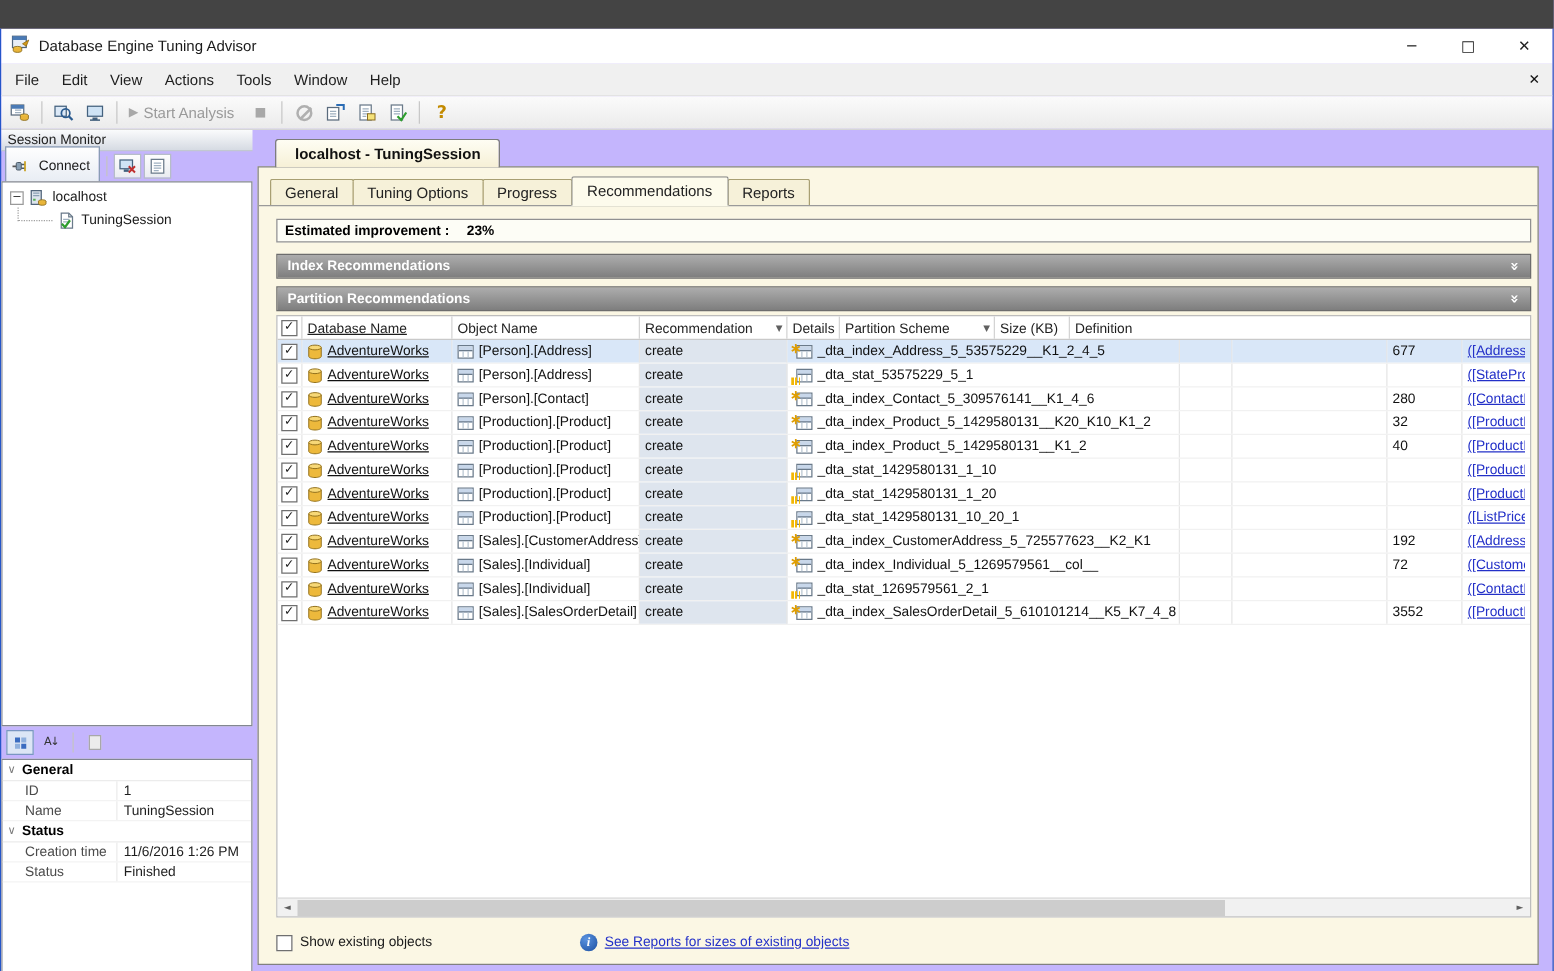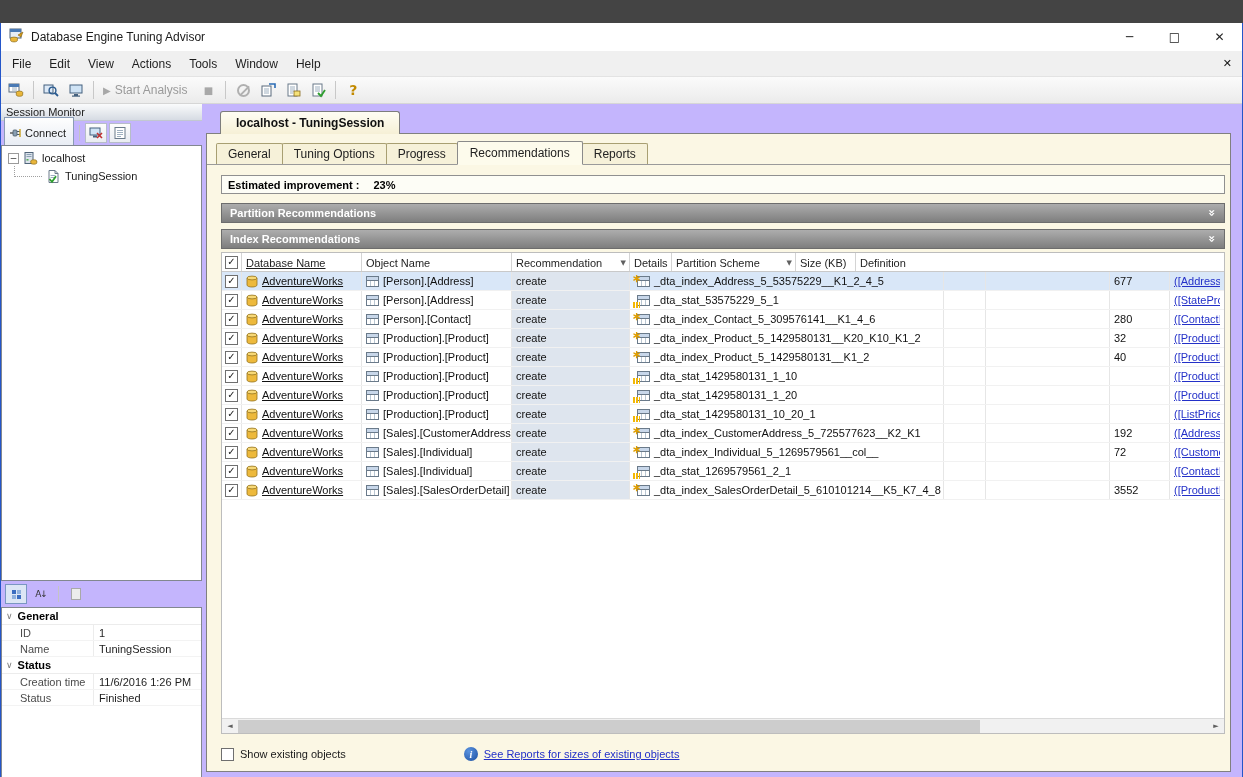--- a/index.html
+++ b/index.html
@@ -34,21 +34,21 @@
   .help-glyph { color:#c28a00; font-weight:bold; font-size:14px; }
 
   
   .app-body { flex:1; display:flex; min-height:0; }
 
   
   .left-panel { width:201px; flex:none; display:flex; flex-direction:column; }
   .panel-title { height:17px; font-size:11px; color:#222; padding-left:5px; display:flex; align-items:center;
                  background:linear-gradient(#fafbfc,#d6dbe3); border-bottom:1px solid #c2c8d1; }
   .connect-bar { height:24px; display:flex; align-items:center; padding:0 3px; gap:2px; }
-  .connect-btn { display:inline-flex; align-items:center; gap:2px; height:32px; padding:0 7px 0 4px; font-size:11px; color:#1a1a1a;
+  .connect-btn { display:inline-flex; align-items:center; gap:8px; height:32px; padding:0 7px 0 4px; font-size:11px; color:#1a1a1a;
                  border:1px solid #8a9cb5; background:linear-gradient(#fefefe,#e6ebf3); }
   .mini-btn { width:22px; height:20px; display:inline-flex; align-items:center; justify-content:center; border:1px solid #b6bdc8; background:linear-gradient(#fdfdfd,#e9ecf1); }
   .vsep { width:1px; height:16px; background:#c4c4c4; margin:0 3px; }
 
   .tree-box { height:436px; background:#fff; border:1px solid #828790; font-size:11px; padding-top:3px; position:relative; }
   .tree-row { height:18px; display:flex; align-items:center; gap:4px; padding-left:6px; color:#1a1a1a; }
   .tree-row.child { padding-left:44px; }
   .expander { width:11px; height:11px; border:1px solid #9a9a9a; background:#fff; display:flex; align-items:center; justify-content:center; font-size:9px; line-height:9px; color:#333; }
   .connector { position:absolute; left:12px; top:20px; width:28px; height:11px; border-left:1px dotted #a0a0a0; border-bottom:1px dotted #a0a0a0; }
 
@@ -347,26 +347,26 @@
           <div class="tab active">Recommendations</div>
           <div class="tab">Reports</div>
         </div>
 
         <div class="improve-bar">
           <span>Estimated improvement :</span>
           <span>23%</span>
         </div>
 
         <div class="section-bar">
+          <span>Index Recommendations</span>
+          <span class="chev glyph">»</span>
+        </div>
+
+        <div class="section-bar">
           <span>Partition Recommendations</span>
-          <span class="chev glyph">»</span>
-        </div>
-
-        <div class="section-bar">
-          <span>Index Recommendations</span>
           <span class="chev glyph">»</span>
         </div>
 
         <div class="grid-region">
           <div class="grid-header">
             <div class="gc col-check">
               <span class="cb">
                   <span class="glyph">✓</span>
                 </span>
             </div>

